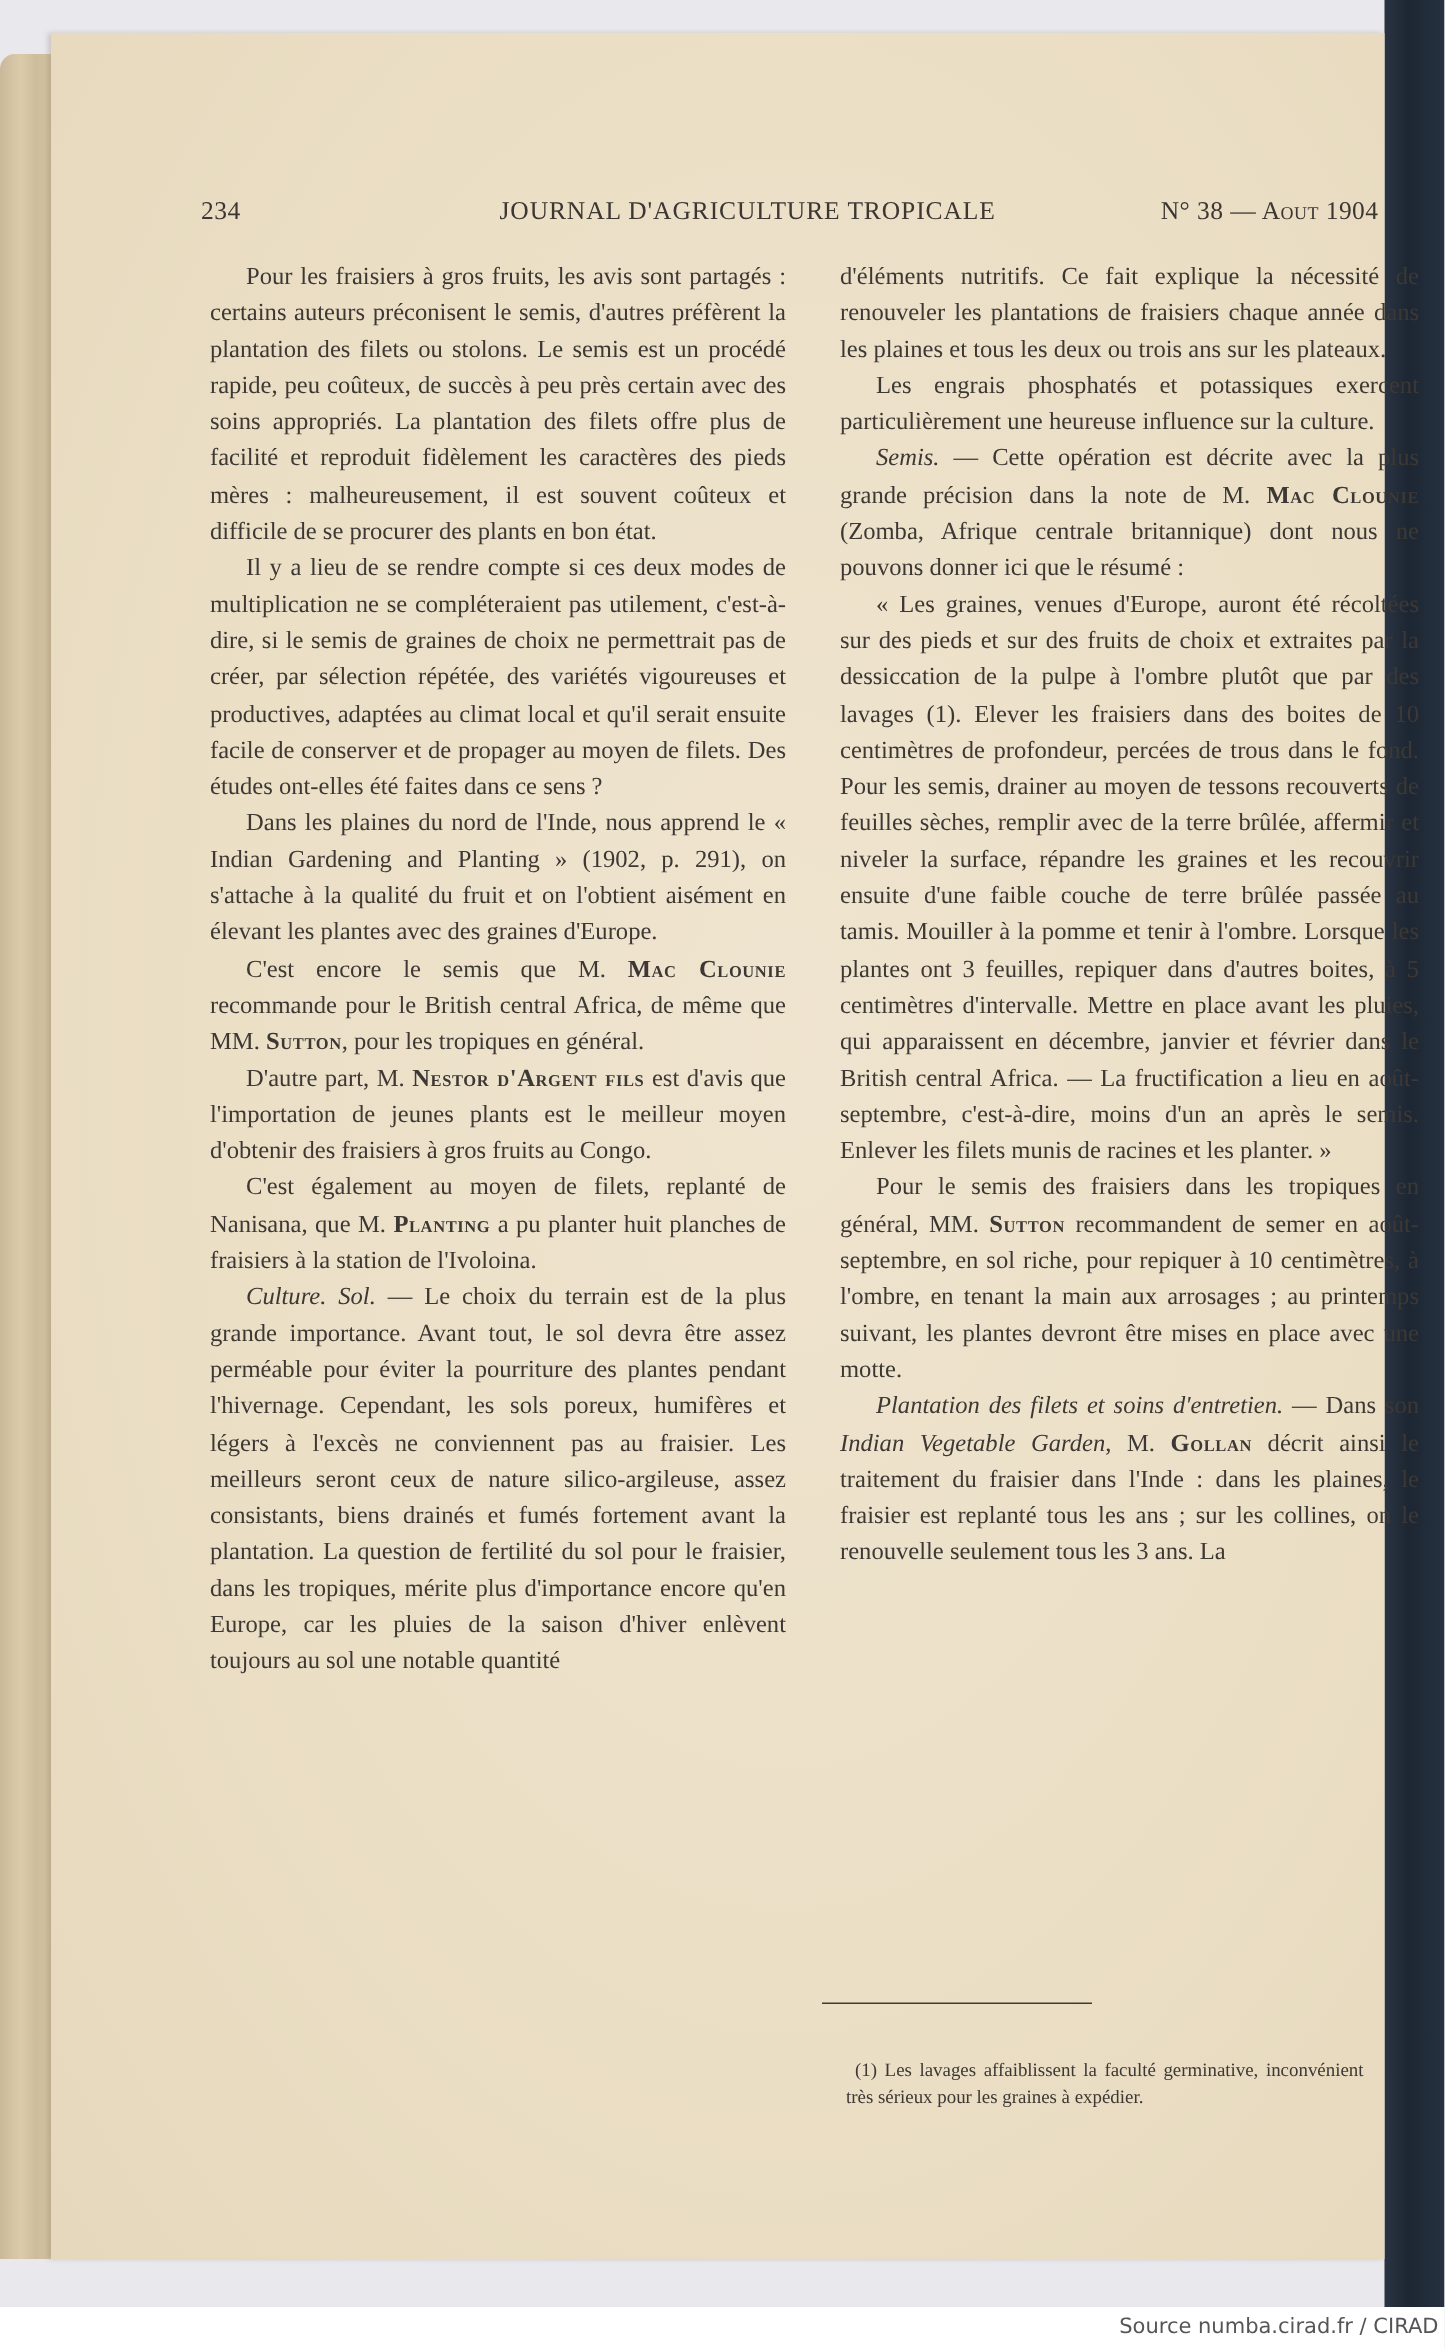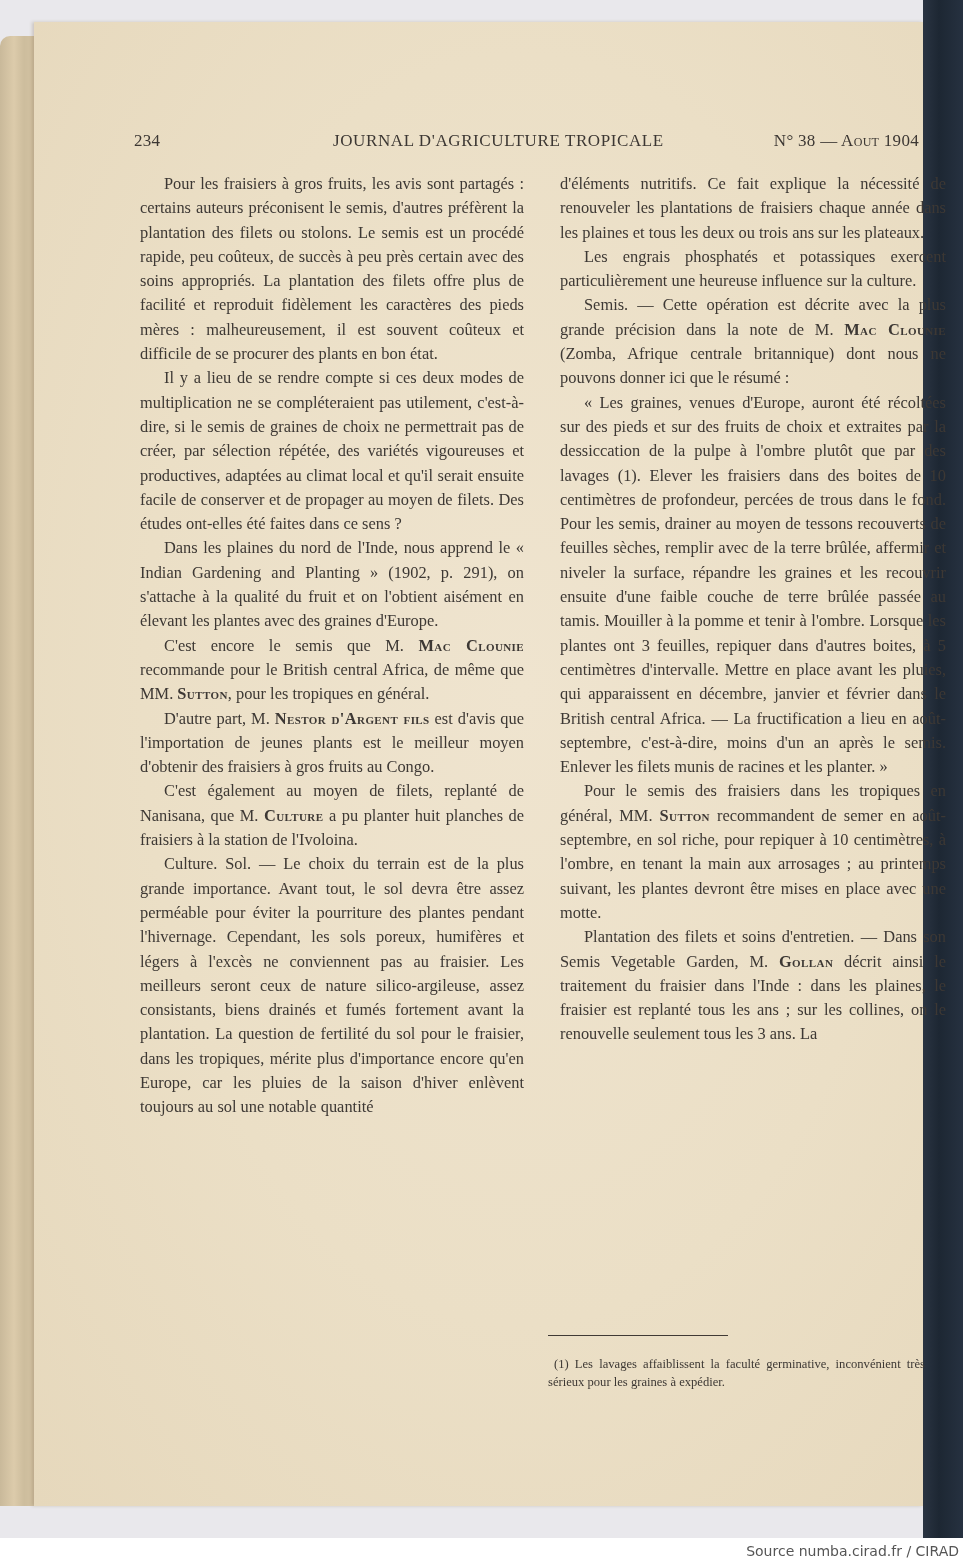--- a/index.html
+++ b/index.html
@@ -37,31 +37,31 @@
   .col {
     position: absolute; top: 172px; width: 384px;
     color: #3d3834; font-size: 16.4px; line-height: 24.3px;
     text-align: justify; hyphens: none;
   }
   .col-left { left: 140px; }
   .col-right { left: 560px; width: 386px; }
   .col p { margin: 0; text-indent: 24px; }
   .col p.noindent { text-indent: 0; }
   .sc { font-variant: small-caps; letter-spacing: 0.4px; font-weight: bold; }
-  .it { }
+  .it { font-style: italic; }
 
   .fn-rule {
     position: absolute; left: 548px; top: 1335px; width: 180px; height: 0;
     border-top: 1.5px solid #403a35;
   }
   .footnote {
     position: absolute; left: 548px; top: 1355px; width: 377px;
     color: #3d3834; font-size: 12.6px; line-height: 18px; text-align: justify;
   }
-  .footnote p { margin: 0; text-indent: 6px; }
+  .footnote p { margin: 16px; text-indent: 6px; }
 
   .source {
     position: absolute; right: 4px; top: 1543px;
     font-family: "DejaVu Sans", sans-serif; font-size: 14px; color: #555555;
   }
 </style>
 </head>
 <body>
 
 <div class="scan-bed"></div>
@@ -74,31 +74,31 @@
   <span class="title">JOURNAL D'AGRICULTURE TROPICALE</span>
   <span class="issue">N° 38 — Aout 1904</span>
 </div>
 
 <div class="col col-left">
   <p>Pour les fraisiers à gros fruits, les avis sont partagés : certains auteurs préconisent le semis, d'autres préfèrent la plantation des filets ou stolons. Le semis est un procédé rapide, peu coûteux, de succès à peu près certain avec des soins appropriés. La plantation des filets offre plus de facilité et reproduit fidèlement les caractères des pieds mères : malheureusement, il est souvent coûteux et difficile de se procurer des plants en bon état.</p>
   <p>Il y a lieu de se rendre compte si ces deux modes de multiplication ne se compléteraient pas utilement, c'est-à-dire, si le semis de graines de choix ne permettrait pas de créer, par sélection répétée, des variétés vigoureuses et productives, adaptées au climat local et qu'il serait ensuite facile de conserver et de propager au moyen de filets. Des études ont-elles été faites dans ce sens ?</p>
   <p>Dans les plaines du nord de l'Inde, nous apprend le « Indian Gardening and Planting » (1902, p. 291), on s'attache à la qualité du fruit et on l'obtient aisément en élevant les plantes avec des graines d'Europe.</p>
   <p><span>C'est encore le semis que M. </span><span class="sc">Mac Clounie</span><span> recommande pour le British central Africa, de même que MM. </span><span class="sc">Sutton</span><span>, pour les tropiques en général.</span></p>
   <p><span>D'autre part, M. </span><span class="sc">Nestor d'Argent fils</span><span> est d'avis que l'importation de jeunes plants est le meilleur moyen d'obtenir des fraisiers à gros fruits au Congo.</span></p>
-  <p><span>C'est également au moyen de filets, replanté de Nanisana, que M. </span><span class="sc">Culture</span><span> a pu planter huit planches de fraisiers à la station de l'Ivoloina.</span></p>
+  <p><span>C'est également au moyen de filets, replanté de Nanisana, que M. </span><span class="sc">Planting</span><span> a pu planter huit planches de fraisiers à la station de l'Ivoloina.</span></p>
   <p><span class="it">Culture. Sol.</span><span> — Le choix du terrain est de la plus grande importance. Avant tout, le sol devra être assez perméable pour éviter la pourriture des plantes pendant l'hivernage. Cependant, les sols poreux, humifères et légers à l'excès ne conviennent pas au fraisier. Les meilleurs seront ceux de nature silico-argileuse, assez consistants, biens drainés et fumés fortement avant la plantation. La question de fertilité du sol pour le fraisier, dans les tropiques, mérite plus d'importance encore qu'en Europe, car les pluies de la saison d'hiver enlèvent toujours au sol une notable quantité</span></p>
 </div>
 
 <div class="col col-right">
   <p class="noindent">d'éléments nutritifs. Ce fait explique la nécessité de renouveler les plantations de fraisiers chaque année dans les plaines et tous les deux ou trois ans sur les plateaux.</p>
   <p>Les engrais phosphatés et potassiques exercent particulièrement une heureuse influence sur la culture.</p>
   <p><span class="it">Semis.</span><span> — Cette opération est décrite avec la plus grande précision dans la note de M. </span><span class="sc">Mac Clounie</span><span> (Zomba, Afrique centrale britannique) dont nous ne pouvons donner ici que le résumé :</span></p>
   <p>« Les graines, venues d'Europe, auront été récoltées sur des pieds et sur des fruits de choix et extraites par la dessiccation de la pulpe à l'ombre plutôt que par des lavages (1). Elever les fraisiers dans des boites de 10 centimètres de profondeur, percées de trous dans le fond. Pour les semis, drainer au moyen de tessons recouverts de feuilles sèches, remplir avec de la terre brûlée, affermir et niveler la surface, répandre les graines et les recouvrir ensuite d'une faible couche de terre brûlée passée au tamis. Mouiller à la pomme et tenir à l'ombre. Lorsque les plantes ont 3 feuilles, repiquer dans d'autres boites, à 5 centimètres d'intervalle. Mettre en place avant les pluies, qui apparaissent en décembre, janvier et février dans le British central Africa. — La fructification a lieu en août-septembre, c'est-à-dire, moins d'un an après le semis. Enlever les filets munis de racines et les planter. »</p>
   <p><span>Pour le semis des fraisiers dans les tropiques en général, MM. </span><span class="sc">Sutton</span><span> recommandent de semer en août-septembre, en sol riche, pour repiquer à 10 centimètres, à l'ombre, en tenant la main aux arrosages ; au printemps suivant, les plantes devront être mises en place avec une motte.</span></p>
-  <p><span class="it">Plantation des filets et soins d'entretien.</span><span> — Dans son </span><span class="it">Semis Vegetable Garden</span><span>, M. </span><span class="sc">Gollan</span><span> décrit ainsi le traitement du fraisier dans l'Inde : dans les plaines, le fraisier est replanté tous les ans ; sur les collines, on le renouvelle seulement tous les 3 ans. La</span></p>
+  <p><span class="it">Plantation des filets et soins d'entretien.</span><span> — Dans son </span><span class="it">Indian Vegetable Garden</span><span>, M. </span><span class="sc">Gollan</span><span> décrit ainsi le traitement du fraisier dans l'Inde : dans les plaines, le fraisier est replanté tous les ans ; sur les collines, on le renouvelle seulement tous les 3 ans. La</span></p>
 </div>
 
 <div class="fn-rule"></div>
 <div class="footnote">
   <p>(1) Les lavages affaiblissent la faculté germinative, inconvénient très sérieux pour les graines à expédier.</p>
 </div>
 
 <div class="source">Source numba.cirad.fr / CIRAD</div>
 
 </body></html>

